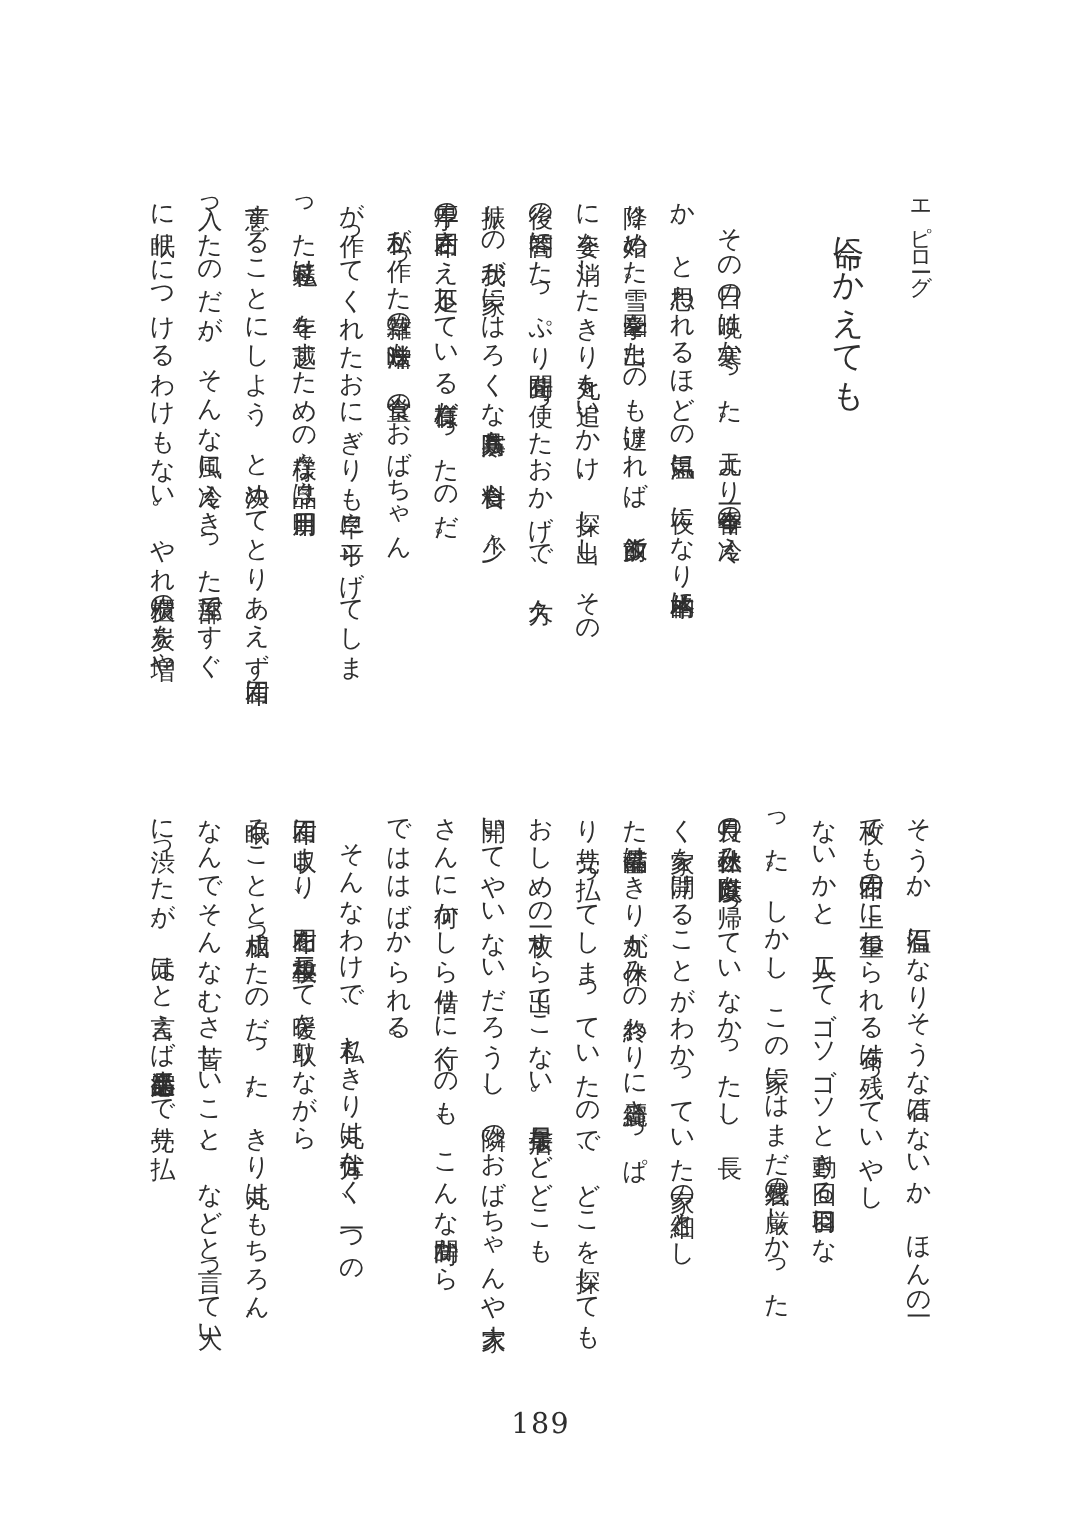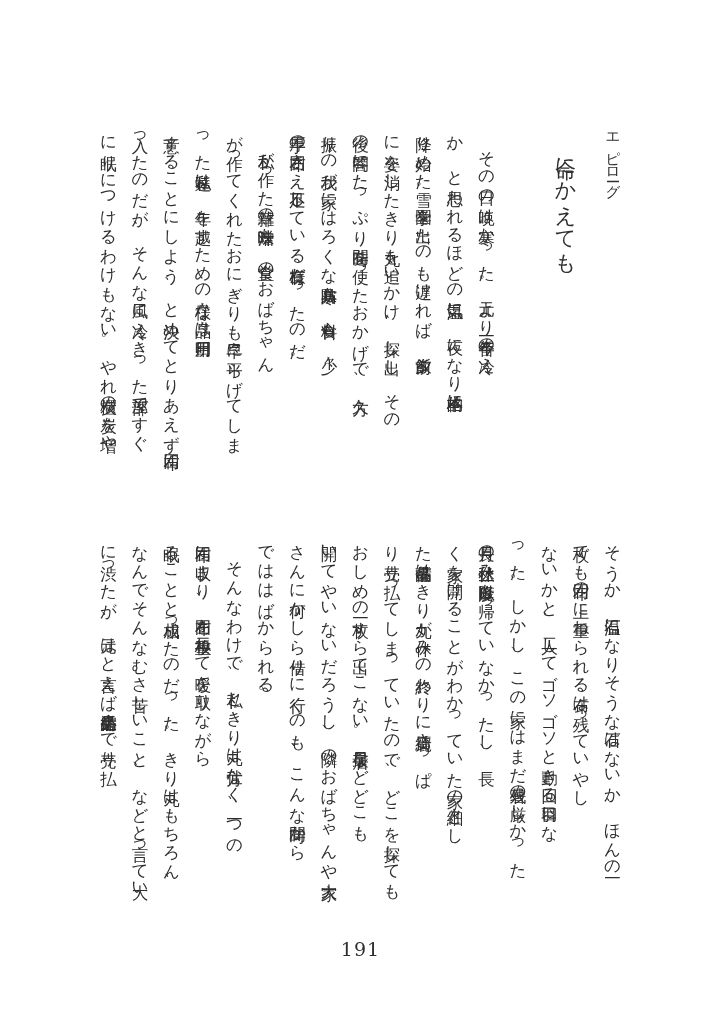--- a/index.html
+++ b/index.html
@@ -81,15 +81,15 @@
     <div class="line">開いてやいないだろうし、隣のおばちゃんや大家</div>
     <div class="line">さんに何かしら借りに行くのも、こんな時間から</div>
     <div class="line">でははばかられる。</div>
     <div class="line">　そんなわけで、私ときり丸は仕方なく、一つの</div>
     <div class="line">布団に収まり、布団を二枚重ねて暖を取りながら</div>
     <div class="line">眠ることと相成ったのだった。きり丸はもちろん、</div>
     <div class="line">なんでそんなむさ苦しいこと、などと言って大い</div>
     <div class="line">に渋ったが、元はと言えば生活必需品まで売り払</div>
   </div>
 
-  <div class="folio">191</div>
+  <div class="folio">189</div>
 
 </div>
 
 </body></html>

